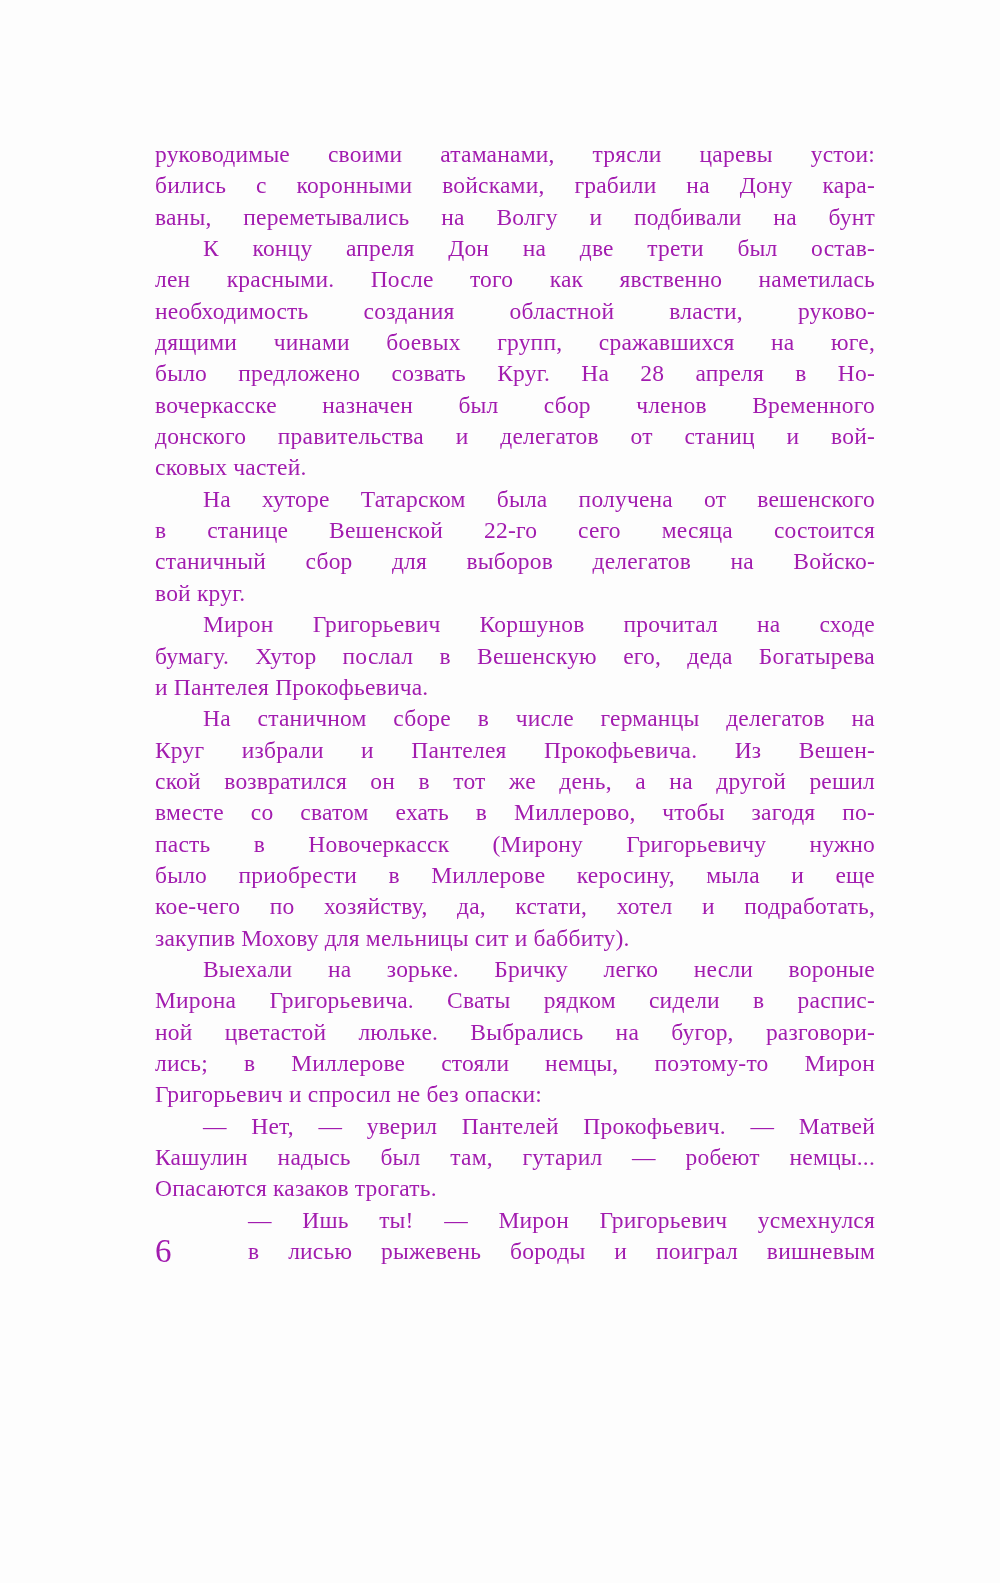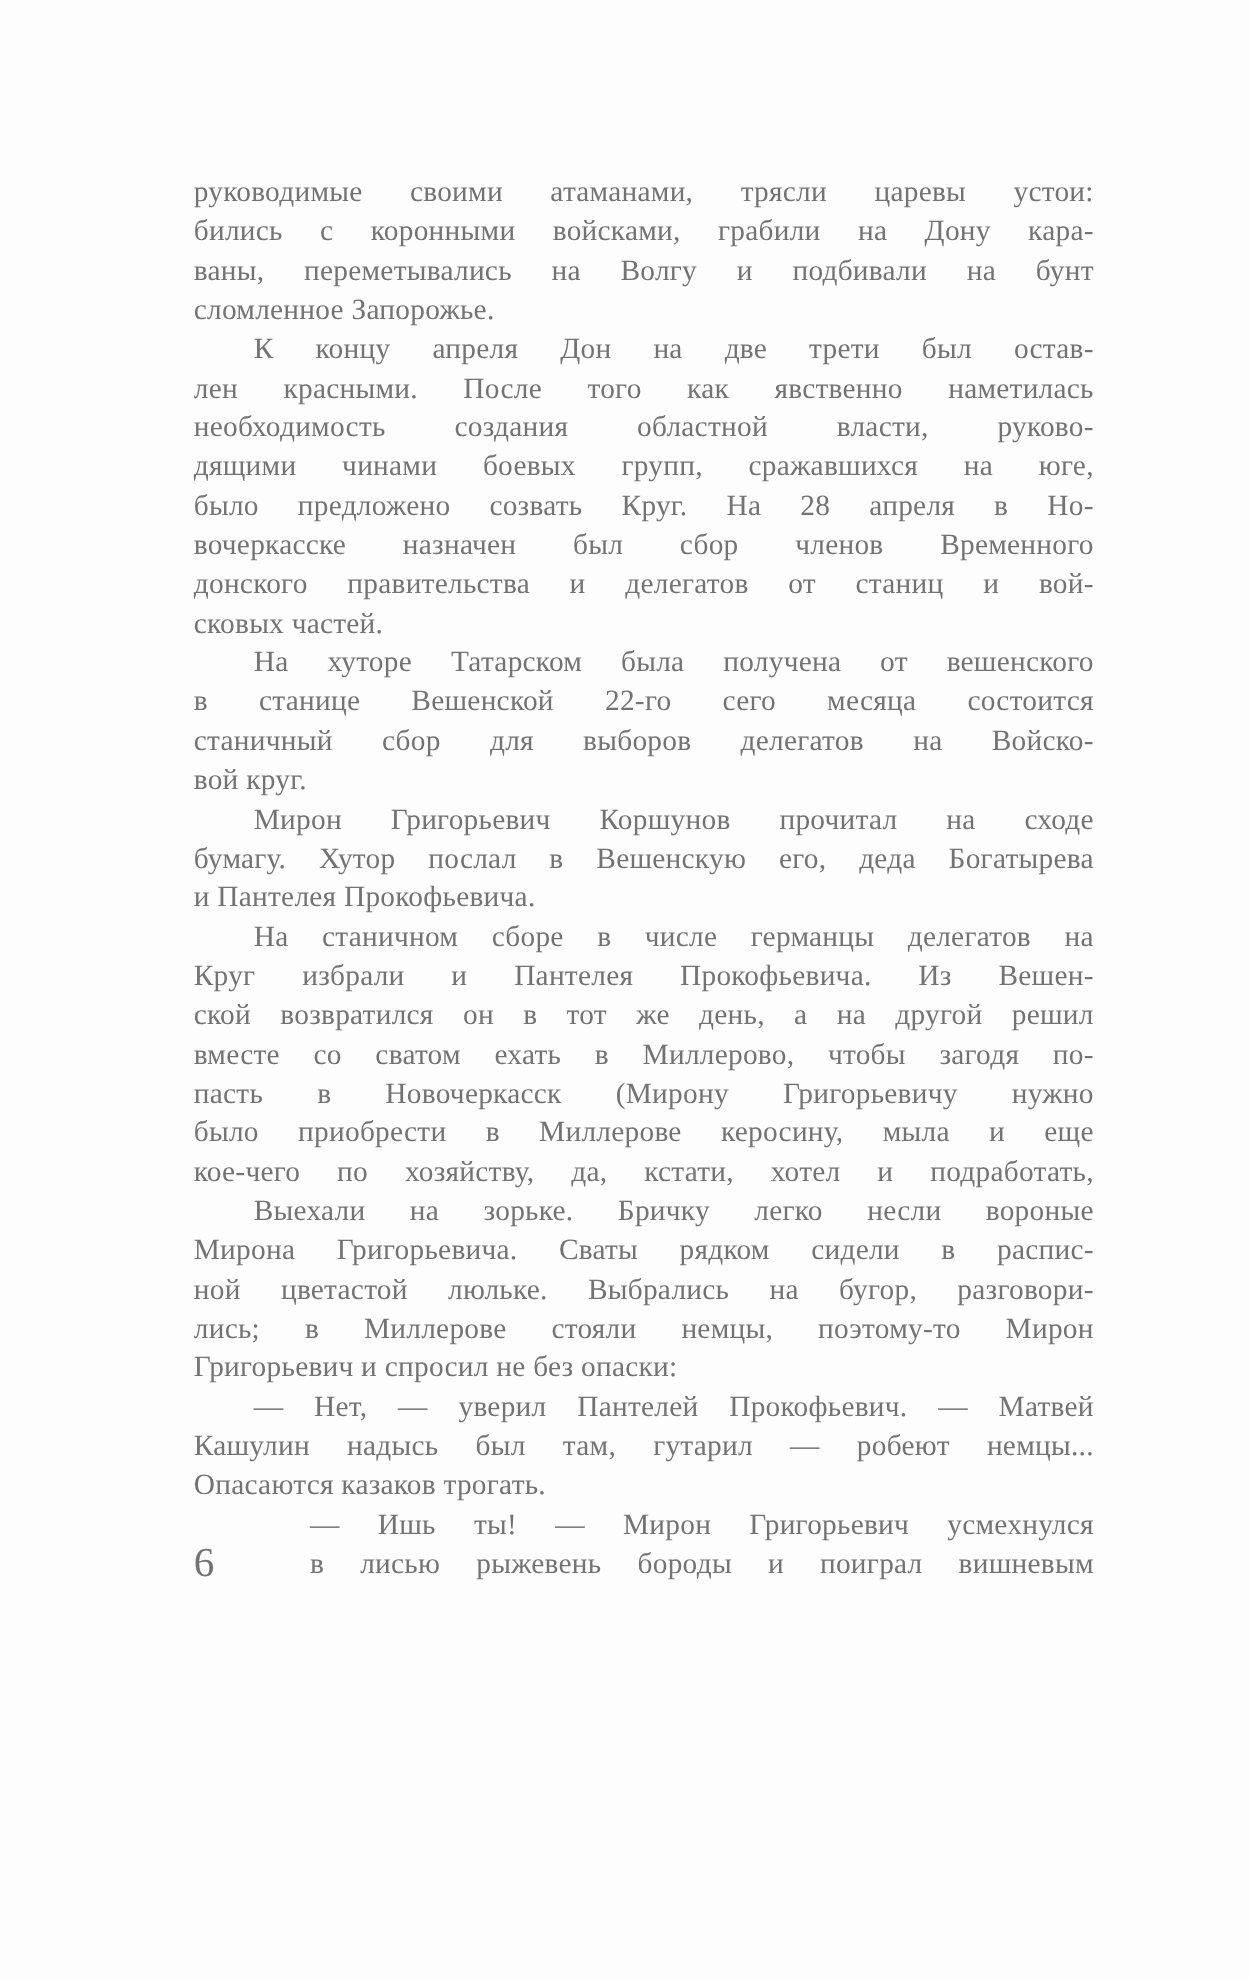--- a/index.html
+++ b/index.html
@@ -6,21 +6,21 @@
   body {
     width: 1000px;
     height: 1583px;
     background: #ffffff;
   }
   .page {
     position: relative;
     width: 1000px;
     height: 1583px;
     background: #fdfdfd;
-    color: #737373;
+    color: #a21caf;
     font-family: "Liberation Serif", "DejaVu Serif", serif;
     overflow: hidden;
   }
   .text-block {
     position: absolute;
     left: 155px;
     top: 139px;
     width: 720px;
     font-size: 23.5px;
     line-height: 31.35px;
@@ -53,21 +53,20 @@
 </head>
 <body>
 
 <div class="page">
   <div class="text-block">
 
     <div class="para">
       <div class="line">руководимые своими атаманами, трясли царевы устои:</div>
       <div class="line">бились с коронными войсками, грабили на Дону кара-</div>
       <div class="line">ваны, переметывались на Волгу и подбивали на бунт</div>
-      <div class="line end">сломленное Запорожье.</div>
     </div>
 
     <div class="para">
       <div class="line ind">К концу апреля Дон на две трети был остав-</div>
       <div class="line">лен красными. После того как явственно наметилась</div>
       <div class="line">необходимость создания областной власти, руково-</div>
       <div class="line">дящими чинами боевых групп, сражавшихся на юге,</div>
       <div class="line">было предложено созвать Круг. На 28 апреля в Но-</div>
       <div class="line">вочеркасске назначен был сбор членов Временного</div>
       <div class="line">донского правительства и делегатов от станиц и вой-</div>
@@ -88,20 +87,21 @@
     </div>
 
     <div class="para">
       <div class="line ind">На станичном сборе в числе германцы делегатов на</div>
       <div class="line">Круг избрали и Пантелея Прокофьевича. Из Вешен-</div>
       <div class="line">ской возвратился он в тот же день, а на другой решил</div>
       <div class="line">вместе со сватом ехать в Миллерово, чтобы загодя по-</div>
       <div class="line">пасть в Новочеркасск (Мирону Григорьевичу нужно</div>
       <div class="line">было приобрести в Миллерове керосину, мыла и еще</div>
       <div class="line">кое-чего по хозяйству, да, кстати, хотел и подработать,</div>
+      <div class="line end">закупив Мохову для мельницы сит и баббиту).</div>
     </div>
 
     <div class="para">
       <div class="line ind">Выехали на зорьке. Бричку легко несли вороные</div>
       <div class="line">Мирона Григорьевича. Сваты рядком сидели в распис-</div>
       <div class="line">ной цветастой люльке. Выбрались на бугор, разговори-</div>
       <div class="line">лись; в Миллерове стояли немцы, поэтому-то Мирон</div>
       <div class="line end">Григорьевич и спросил не без опаски:</div>
     </div>
 

